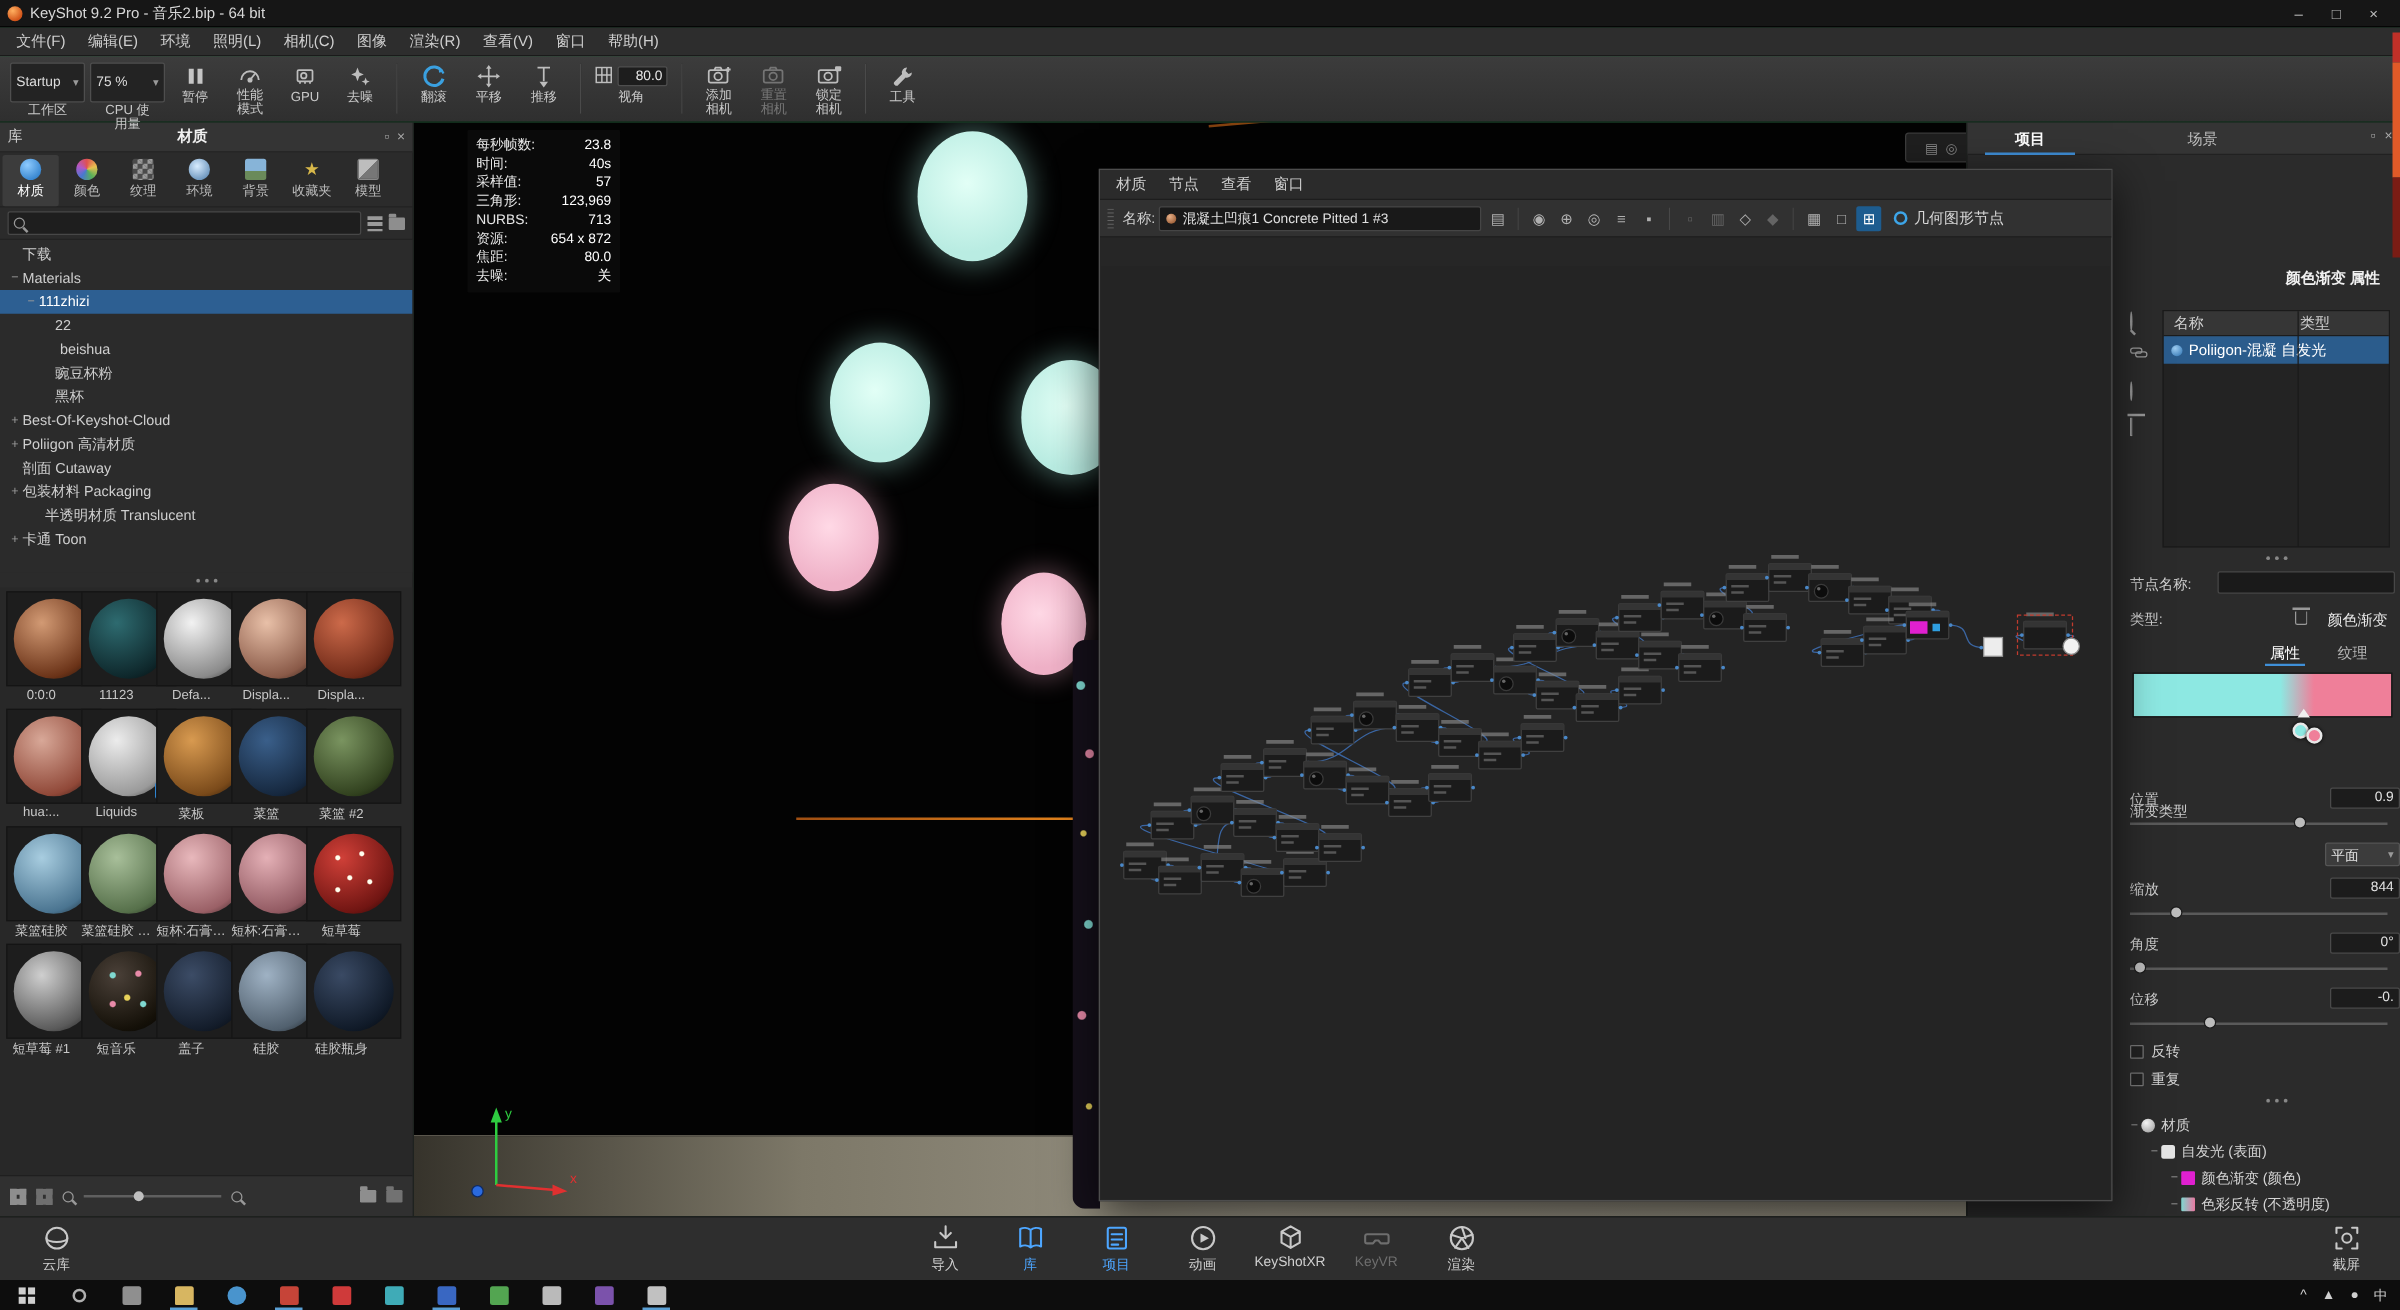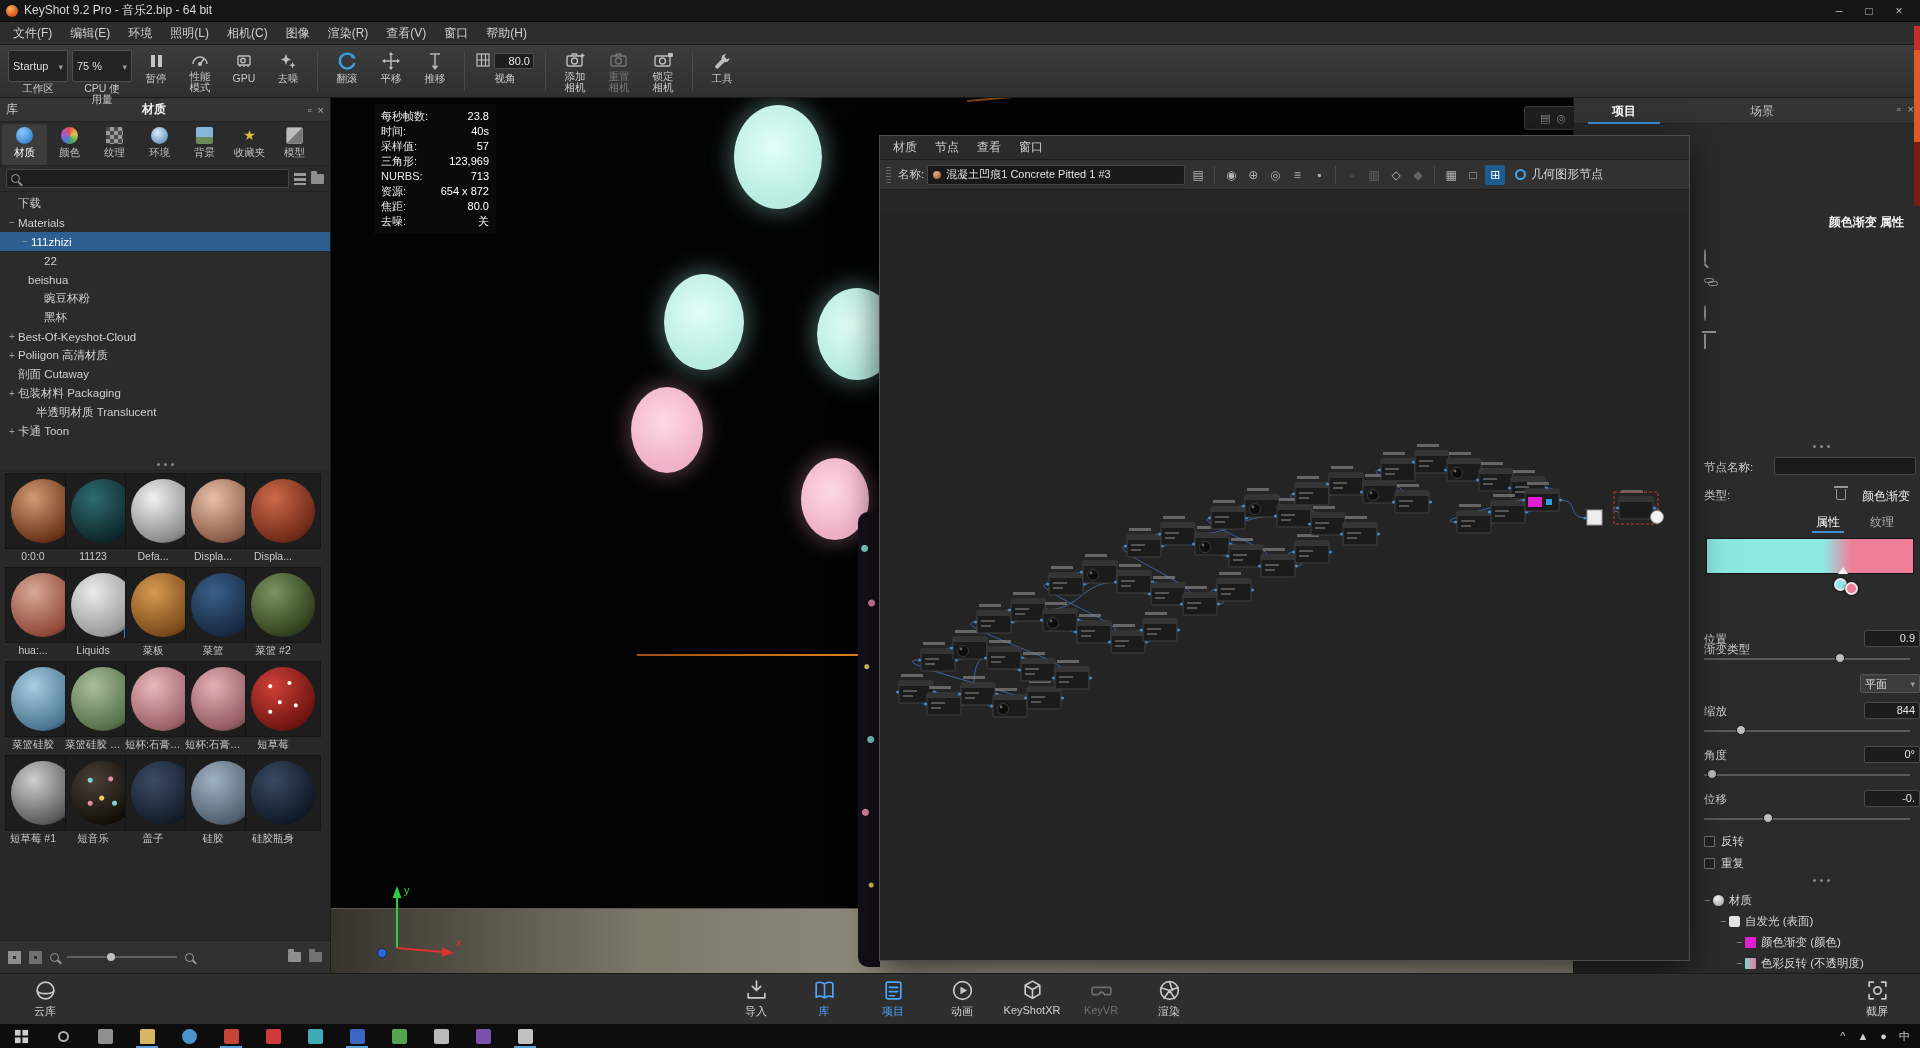--- a/index.html
+++ b/index.html
@@ -492,21 +492,21 @@
           <span>Materials</span>
         </div>
         <div class="tree-row selected" style="padding-left: 19px;">
           <span class="tree-exp">−</span>
           <span>111zhizi</span>
         </div>
         <div class="tree-row" style="padding-left: 32px;">
           <span class="tree-exp"></span>
           <span>22</span>
         </div>
-        <div class="tree-row" style="padding-left: 16px;">
+        <div class="tree-row" style="padding-left: 36px;">
           <span class="tree-exp"></span>
           <span>beishua</span>
         </div>
         <div class="tree-row" style="padding-left: 32px;">
           <span class="tree-exp"></span>
           <span>豌豆杯粉</span>
         </div>
         <div class="tree-row" style="padding-left: 32px;">
           <span class="tree-exp"></span>
           <span>黑杯</span>
@@ -686,20 +686,31 @@
         <span>×</span>
       </span>
     <div class="rp-tab active" style="left: 14px; width: 72px;">项目</div>
         <div class="rp-tab" style="left: 152px; width: 72px;">场景</div>
       </div>
     <div class="rp-title">颜色渐变 属性</div>
   <div class="side-ic" style="top: 152px;"><span class="i-mag"></span></div>
       <div class="side-ic" style="top: 180px;"><span class="si-link"><i></i><i></i></span></div>
       <div class="side-ic" style="top: 208px;"><span class="si-circ"></span></div>
       <div class="side-ic" style="top: 236px;"><span class="si-trash"></span></div>
+      <div class="rp-table">
+        <div class="rp-thead">
+          <span class="rp-th" style="width: 101px;">名称</span>
+          <span class="rp-th" style="width: auto;">类型</span>
+        </div>
+        <div class="rp-coldiv"></div>
+        <div class="rp-row selected">
+          <span class="dot-ic"></span>
+          <span>Poliigon-混凝 自发光</span>
+        </div>
+      </div>
       <div class="dots3 rp-dots">
         <i></i>
         <i></i>
         <i></i>
       </div>
       <span class="rp-label" style="position: absolute; left: 130px; top: 362px;">节点名称:</span>
       <input class="rp-input" style="position: absolute; left: 200px; right: 4px; top: 359px;">
       <span class="rp-label" style="position: absolute; left: 130px; top: 390px;">类型:</span>
       <span class="si-trash" style="position: absolute; left: 262px; top: 388px;"></span>
       <span style="position: absolute; left: 288px; top: 390px; color: rgb(232, 232, 232); white-space: nowrap;">颜色渐变</span>

